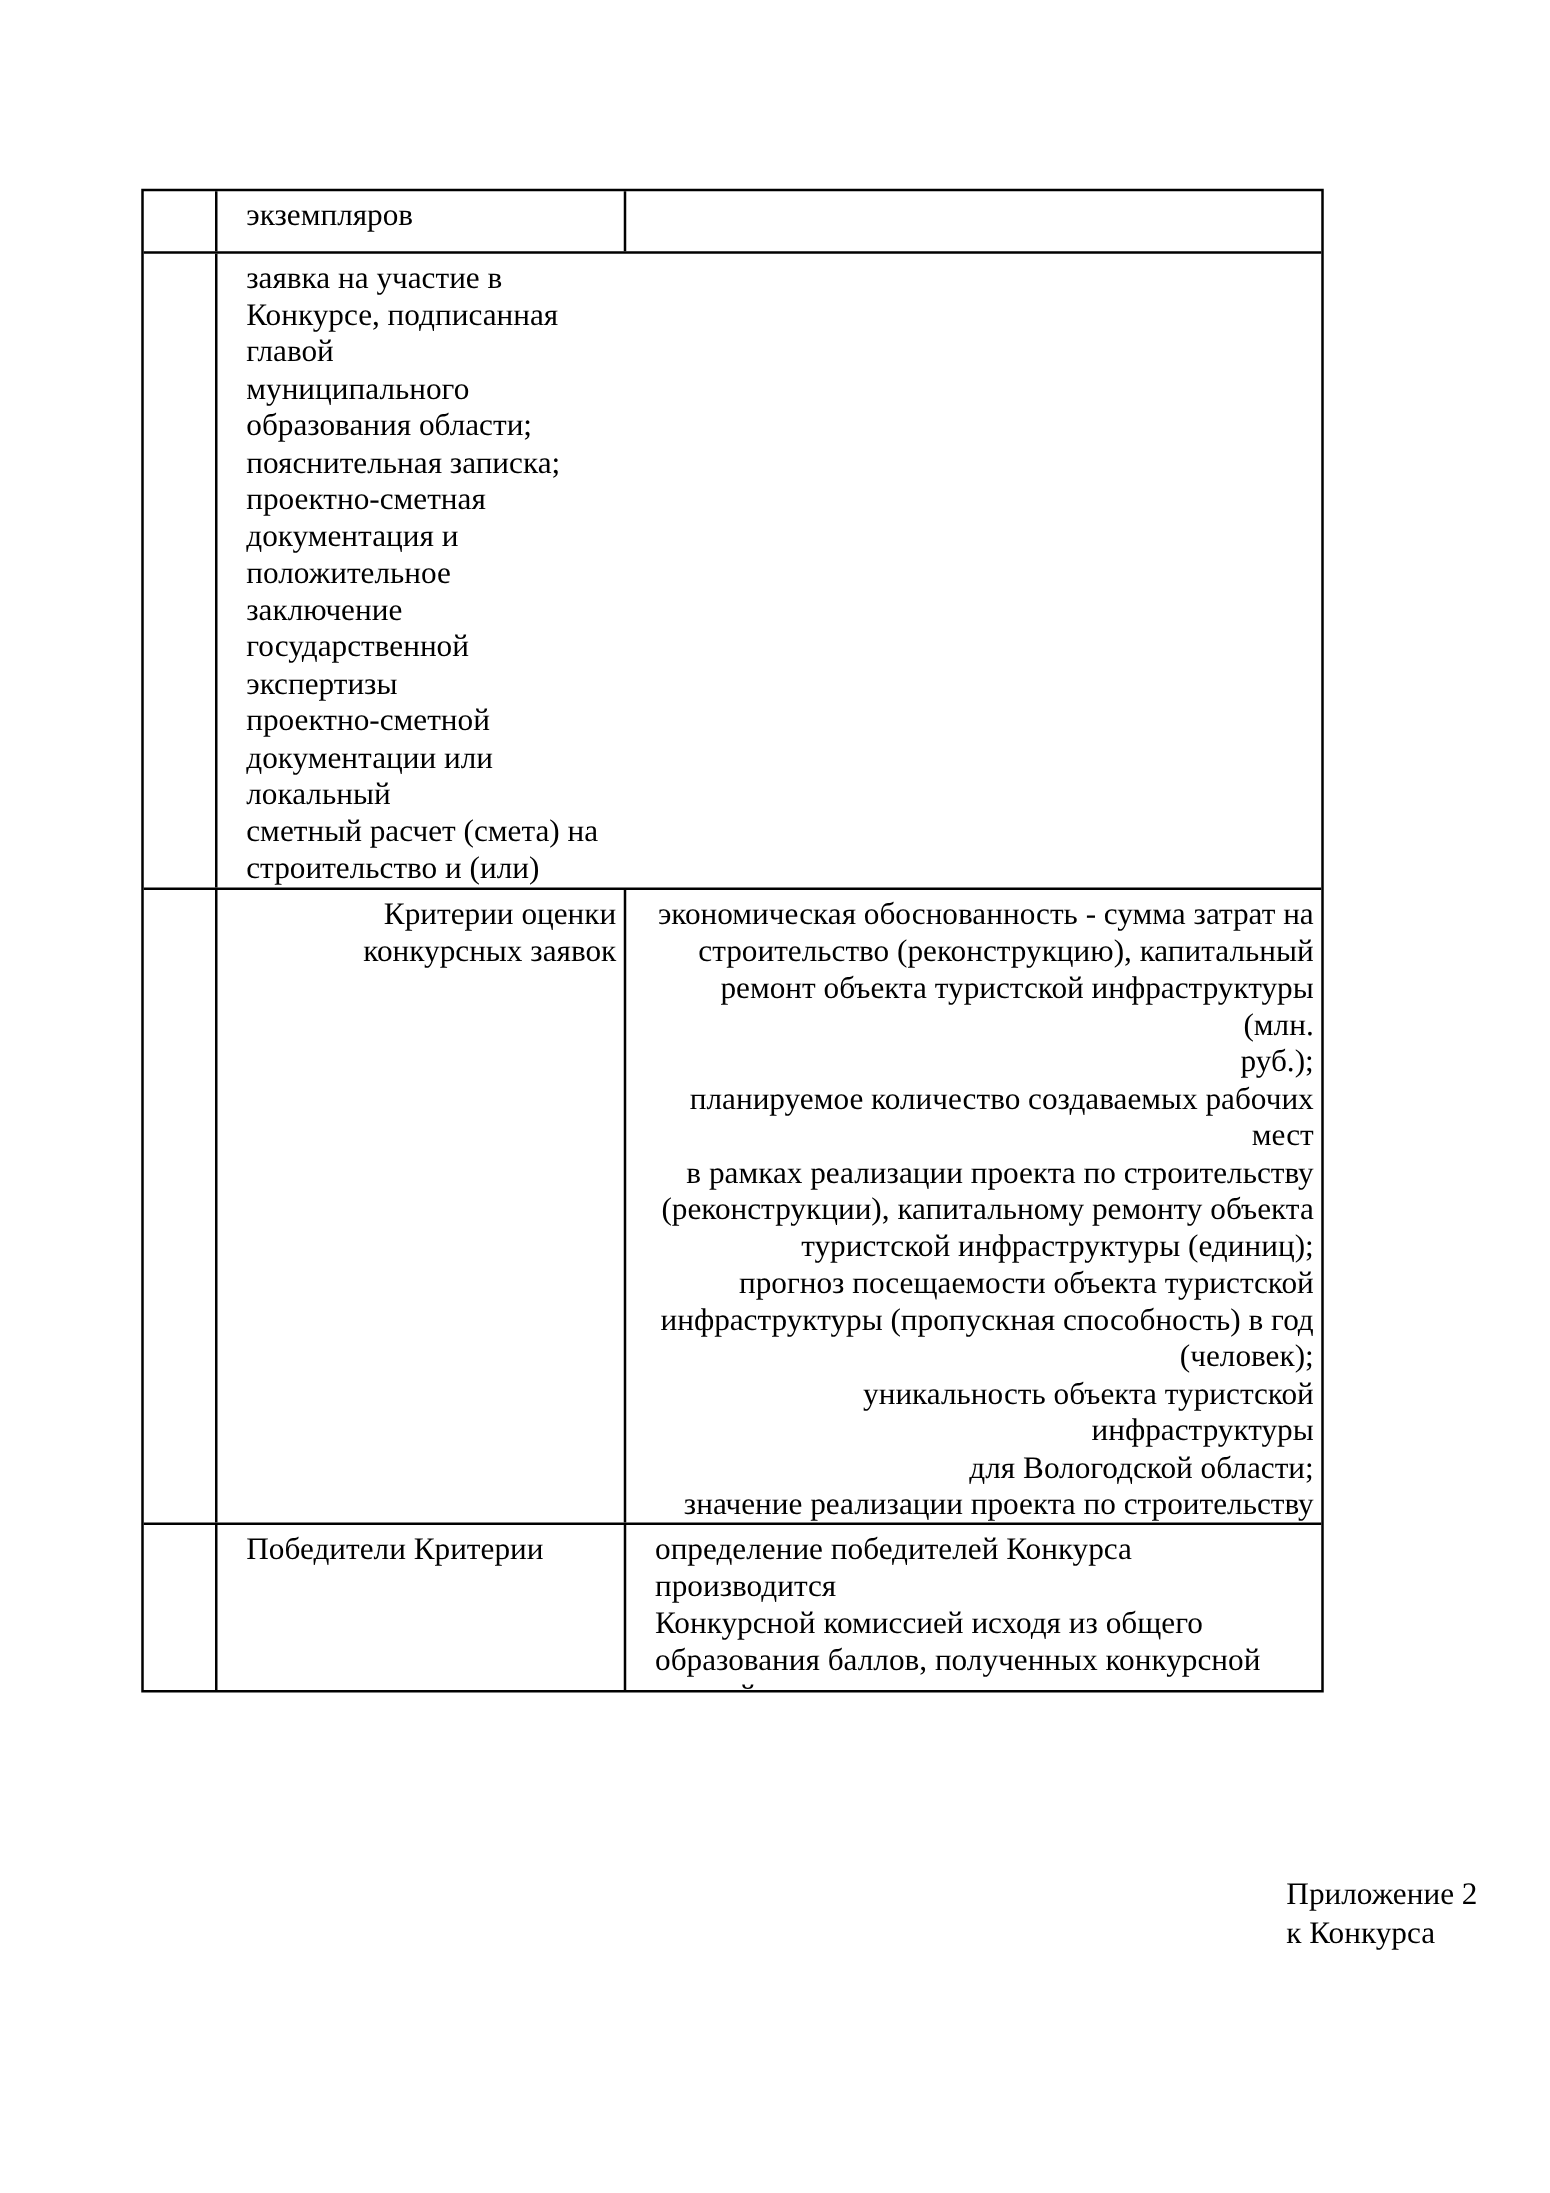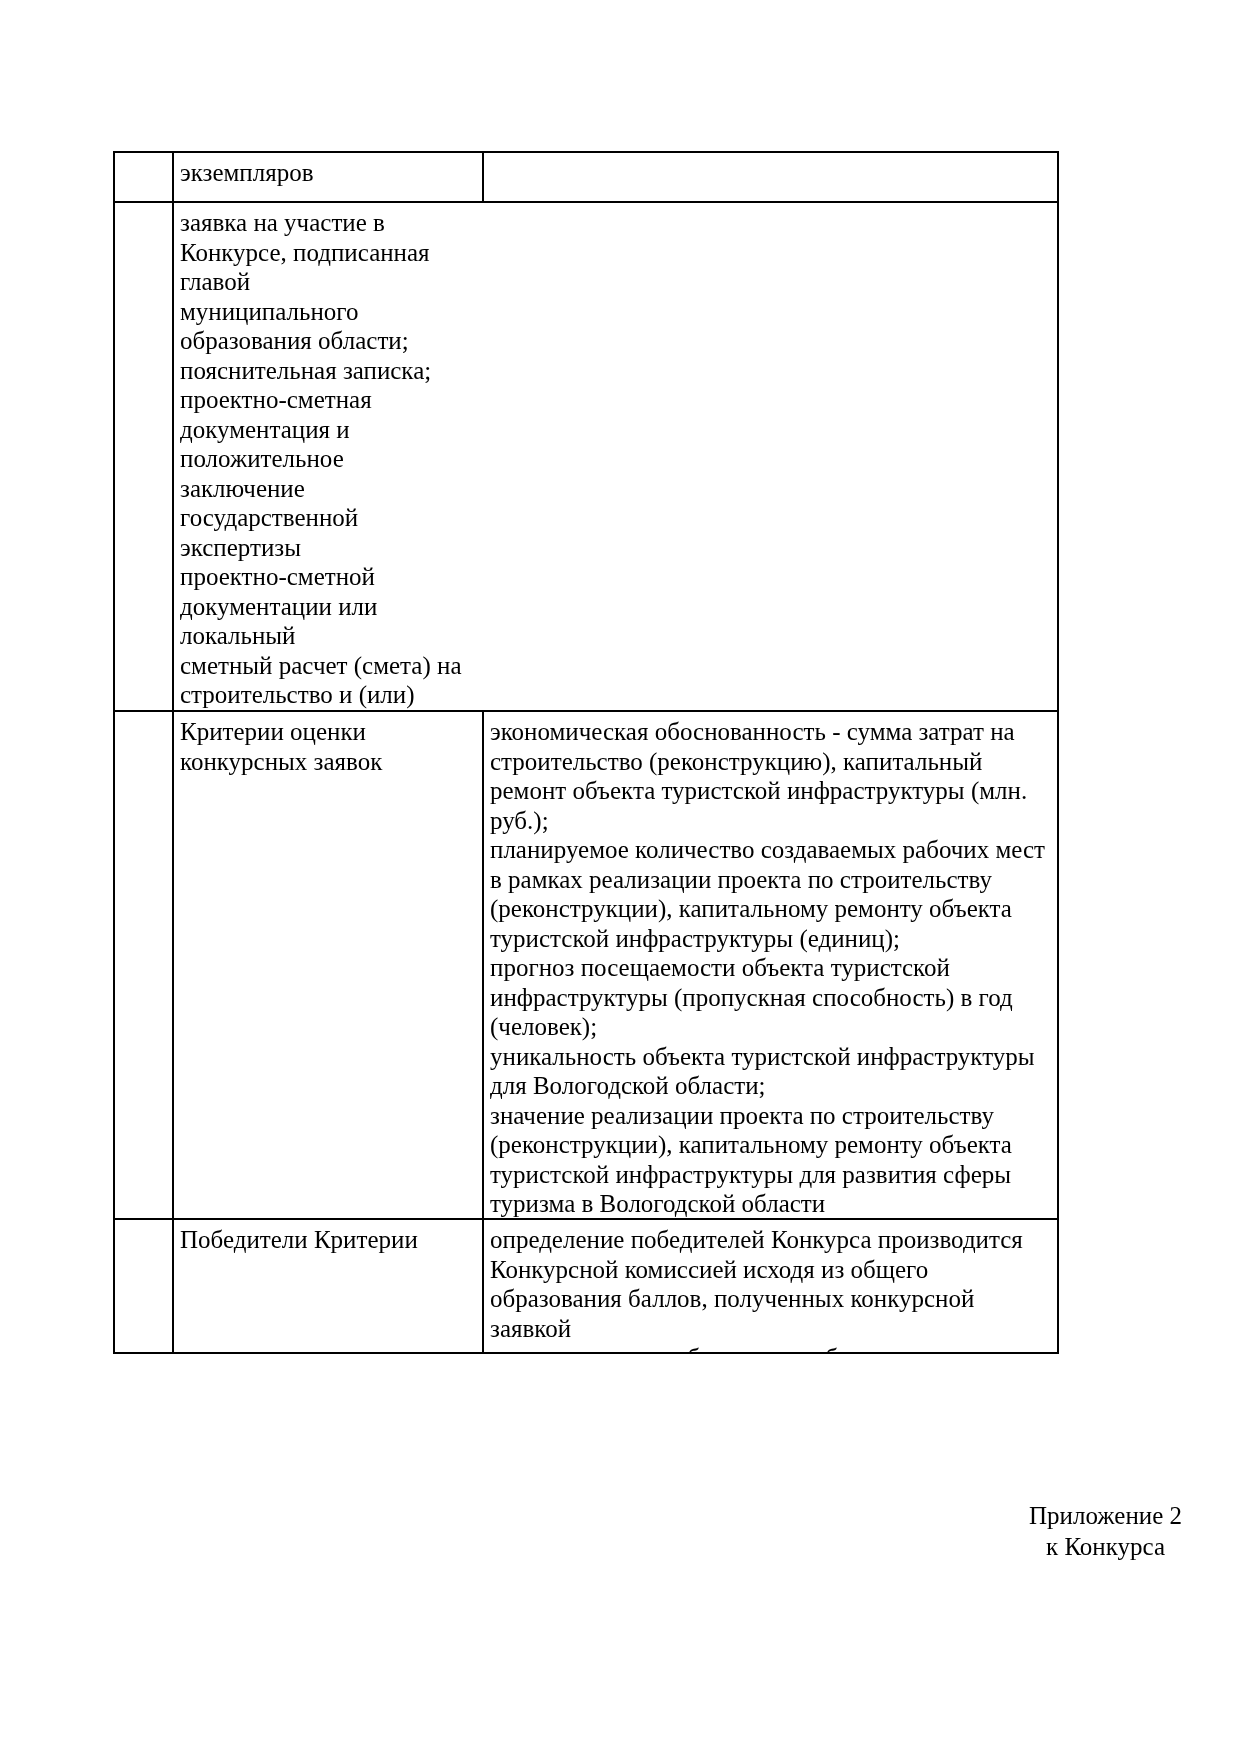--- a/index.html
+++ b/index.html
@@ -21,44 +21,45 @@
     left: 113px;
     top: 151px;
     width: 946px;
     border: 2px solid #000000;
     box-sizing: border-box;
   }
   .t-row {
     display: grid;
     grid-template-columns: 59px 310px 1fr;
     box-sizing: border-box;
+    gap: 17px;
   }
   .t-row + .t-row {
     border-top: 2px solid #000000;
   }
   .t-row.r1 { height: 48px; }
   .t-row.r2 { height: 509px; }
-  .t-row.r3 { height: 508px; }
+  .t-row.r3 { height: 508px; text-align: right; }
   .t-row.r4 { height: 134px; }
   .cell {
     box-sizing: border-box;
     overflow: hidden;
     font-size: 25px;
     line-height: 29.5px;
     white-space: pre-line;
     padding: 5px 6px 0 6px;
   }
   .cell.num, .cell.label {
     border-right: 2px solid #000000;
   }
   .footer-appendix {
     position: absolute;
     top: 1500px;
     right: 58px;
-    text-align: center;
+    text-align: left;
     font-size: 25px;
     line-height: 31px;
   }
 </style>
 </head>
 <body>
 
 <div class="page">
 
   <div class="doc-table">

